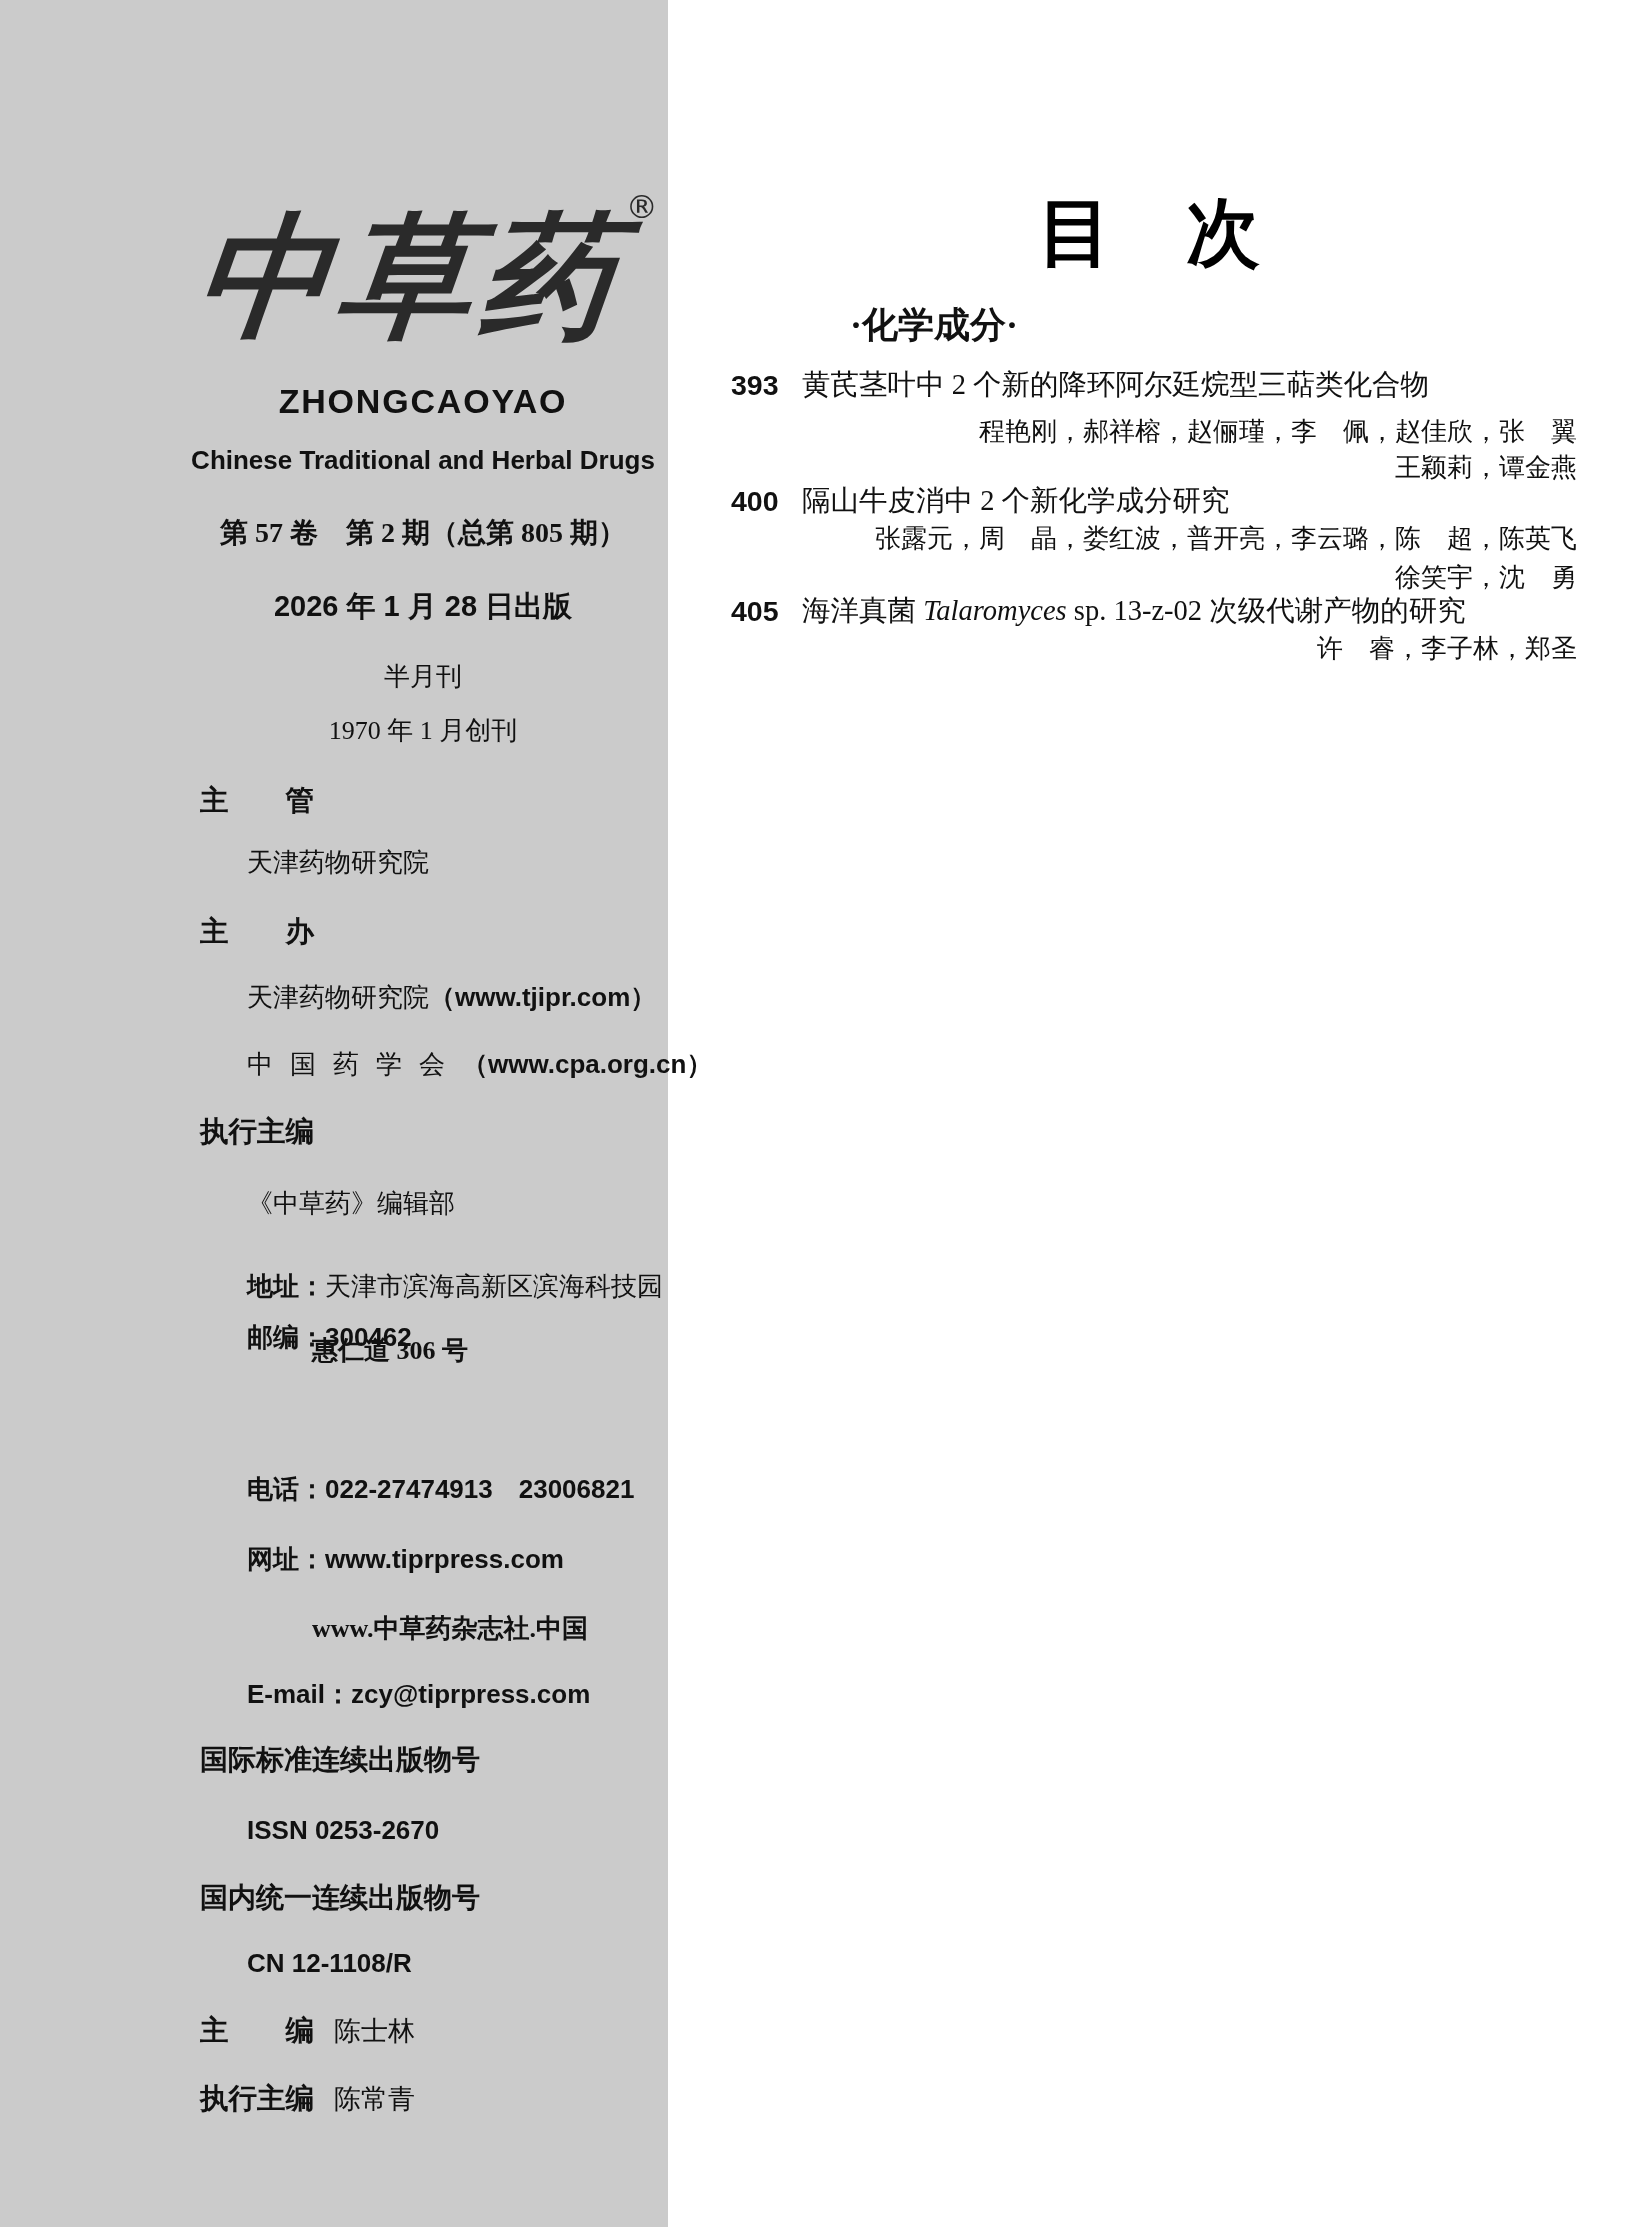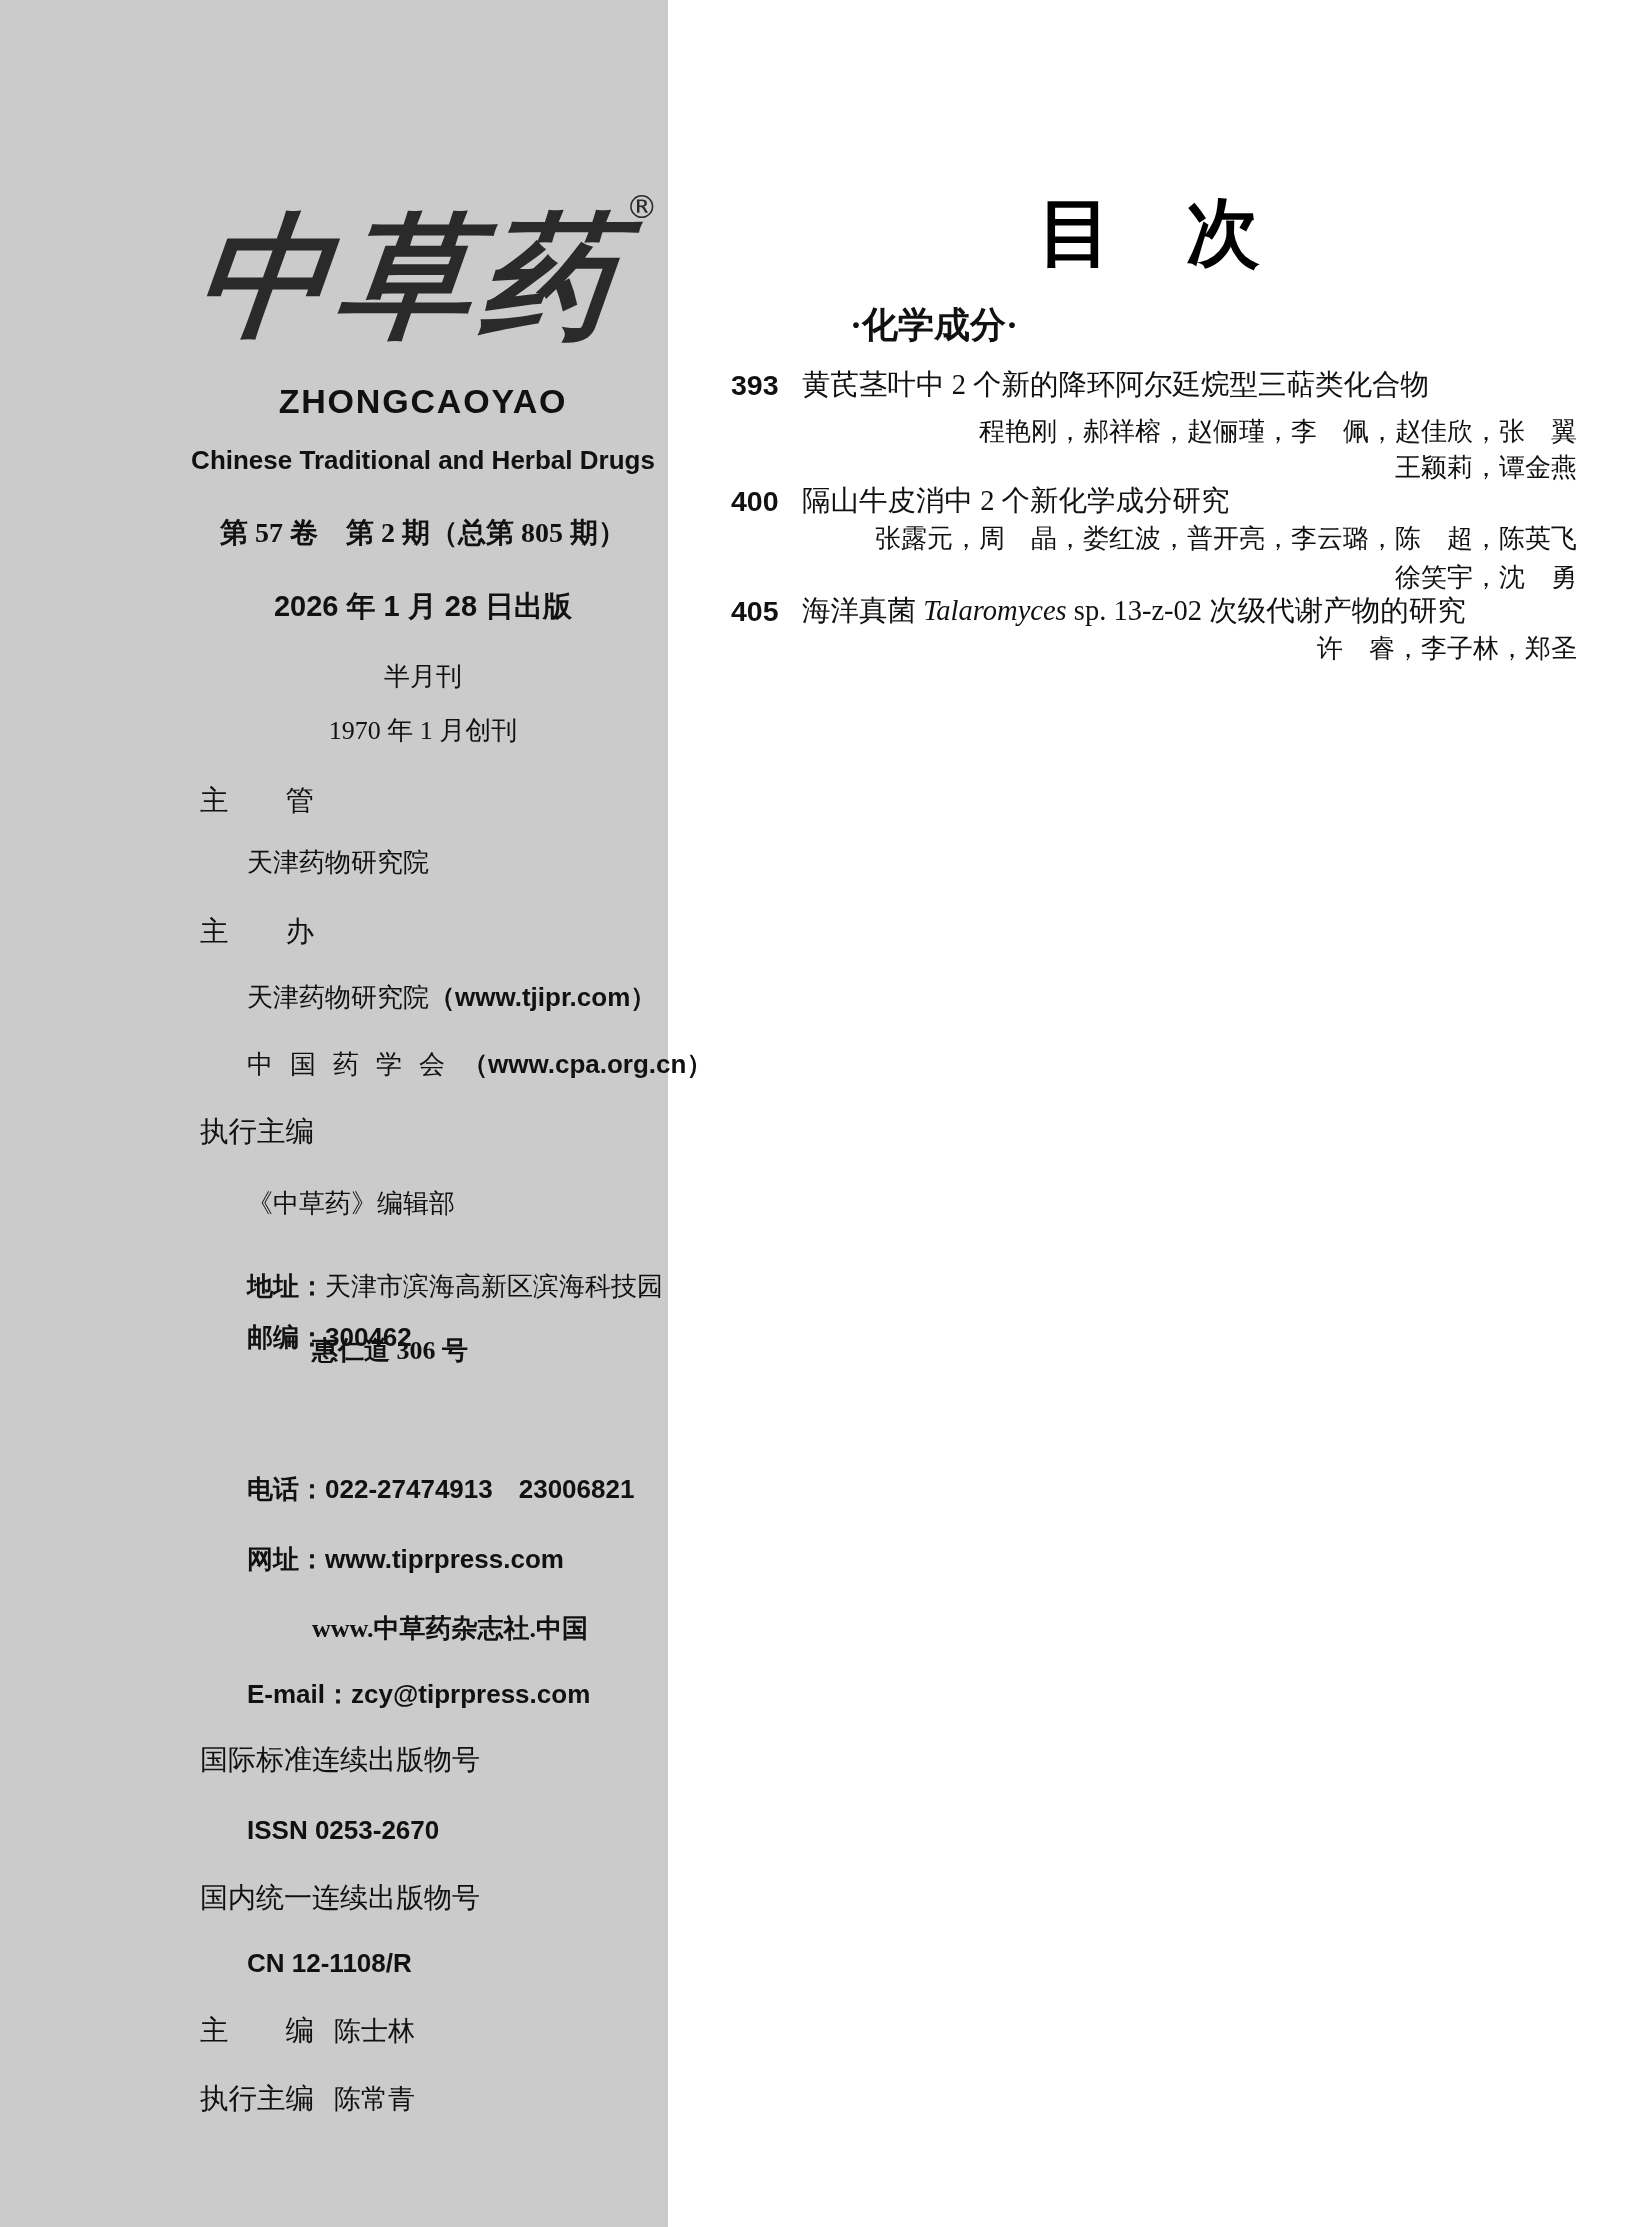--- a/index.html
+++ b/index.html
@@ -17,21 +17,21 @@
              letter-spacing:8px;transform:skewX(-6deg);display:inline-block;color:#2a2a2a;}
   .logo-reg{font-family:"DejaVu Sans",sans-serif;font-size:32px;vertical-align:top;
             position:relative;top:-18px;left:2.7px;color:#2a2a2a;}
   .pinyin{top:384px;font-size:34px;letter-spacing:1.8px;}
   .name-en{top:447px;font-size:26px;}
   .issue{top:519px;font-size:28px;font-family:Liberation Serif, serif;}
   .pubdate{top:592px;font-size:29px;}
   .freq{top:664px;font-size:26px;}
   .founded{top:718px;font-size:26px;}
   
-  .lbl{font-family:"Liberation Sans",sans-serif;font-weight:normal;font-size:28.5px;}
+  .lbl{font-family:"Liberation Sans",sans-serif;font-weight:bold;font-size:28.5px;}
   .hang1{left:200px;}
   .hang2{left:247px;}
   .hang3{left:312px;}
   .body58{font-size:26px;}
   .url{font-family:"Liberation Sans",sans-serif;font-weight:bold;}
   .kai-name{margin-left:20px;font-family:"Liberation Serif",serif;font-weight:normal;font-size:27px;}
   .sp5{letter-spacing:17px;}
   
   .toc-title{left:1038px;top:196px;font-size:74px;font-weight:bold;
              font-family:"Liberation Sans",sans-serif;color:#000;}

